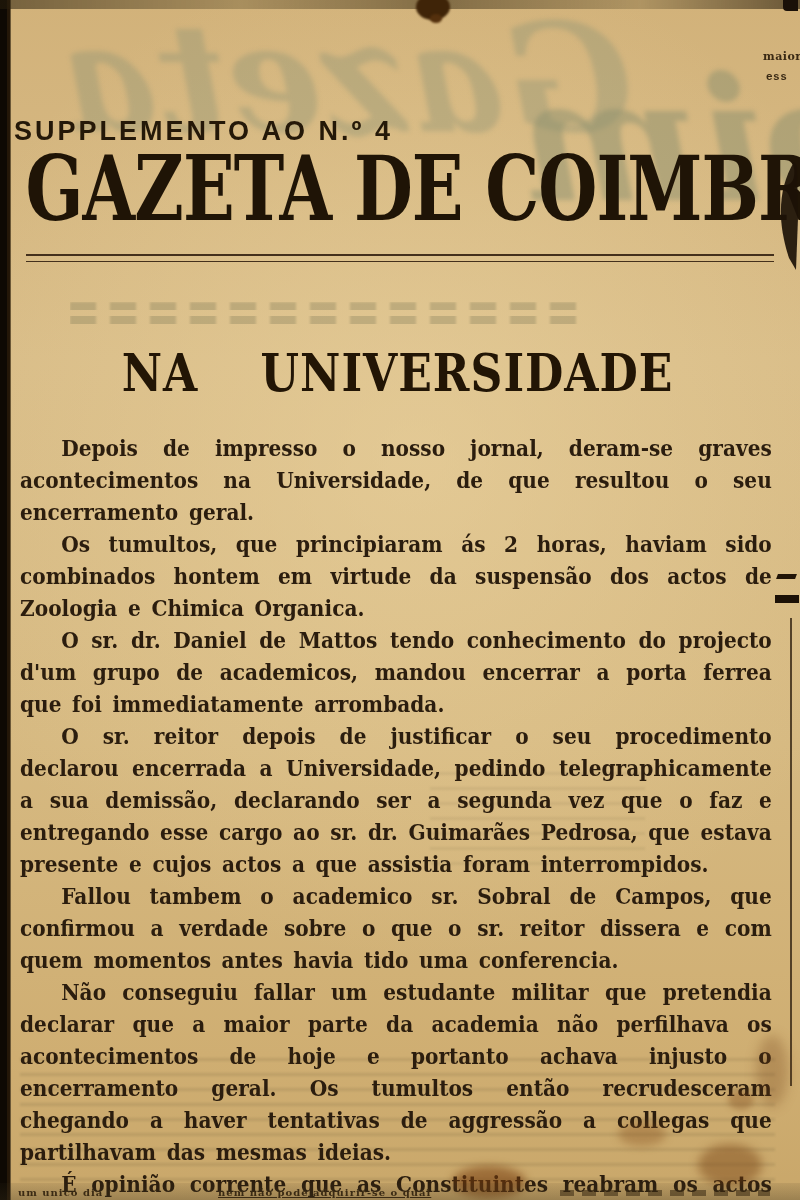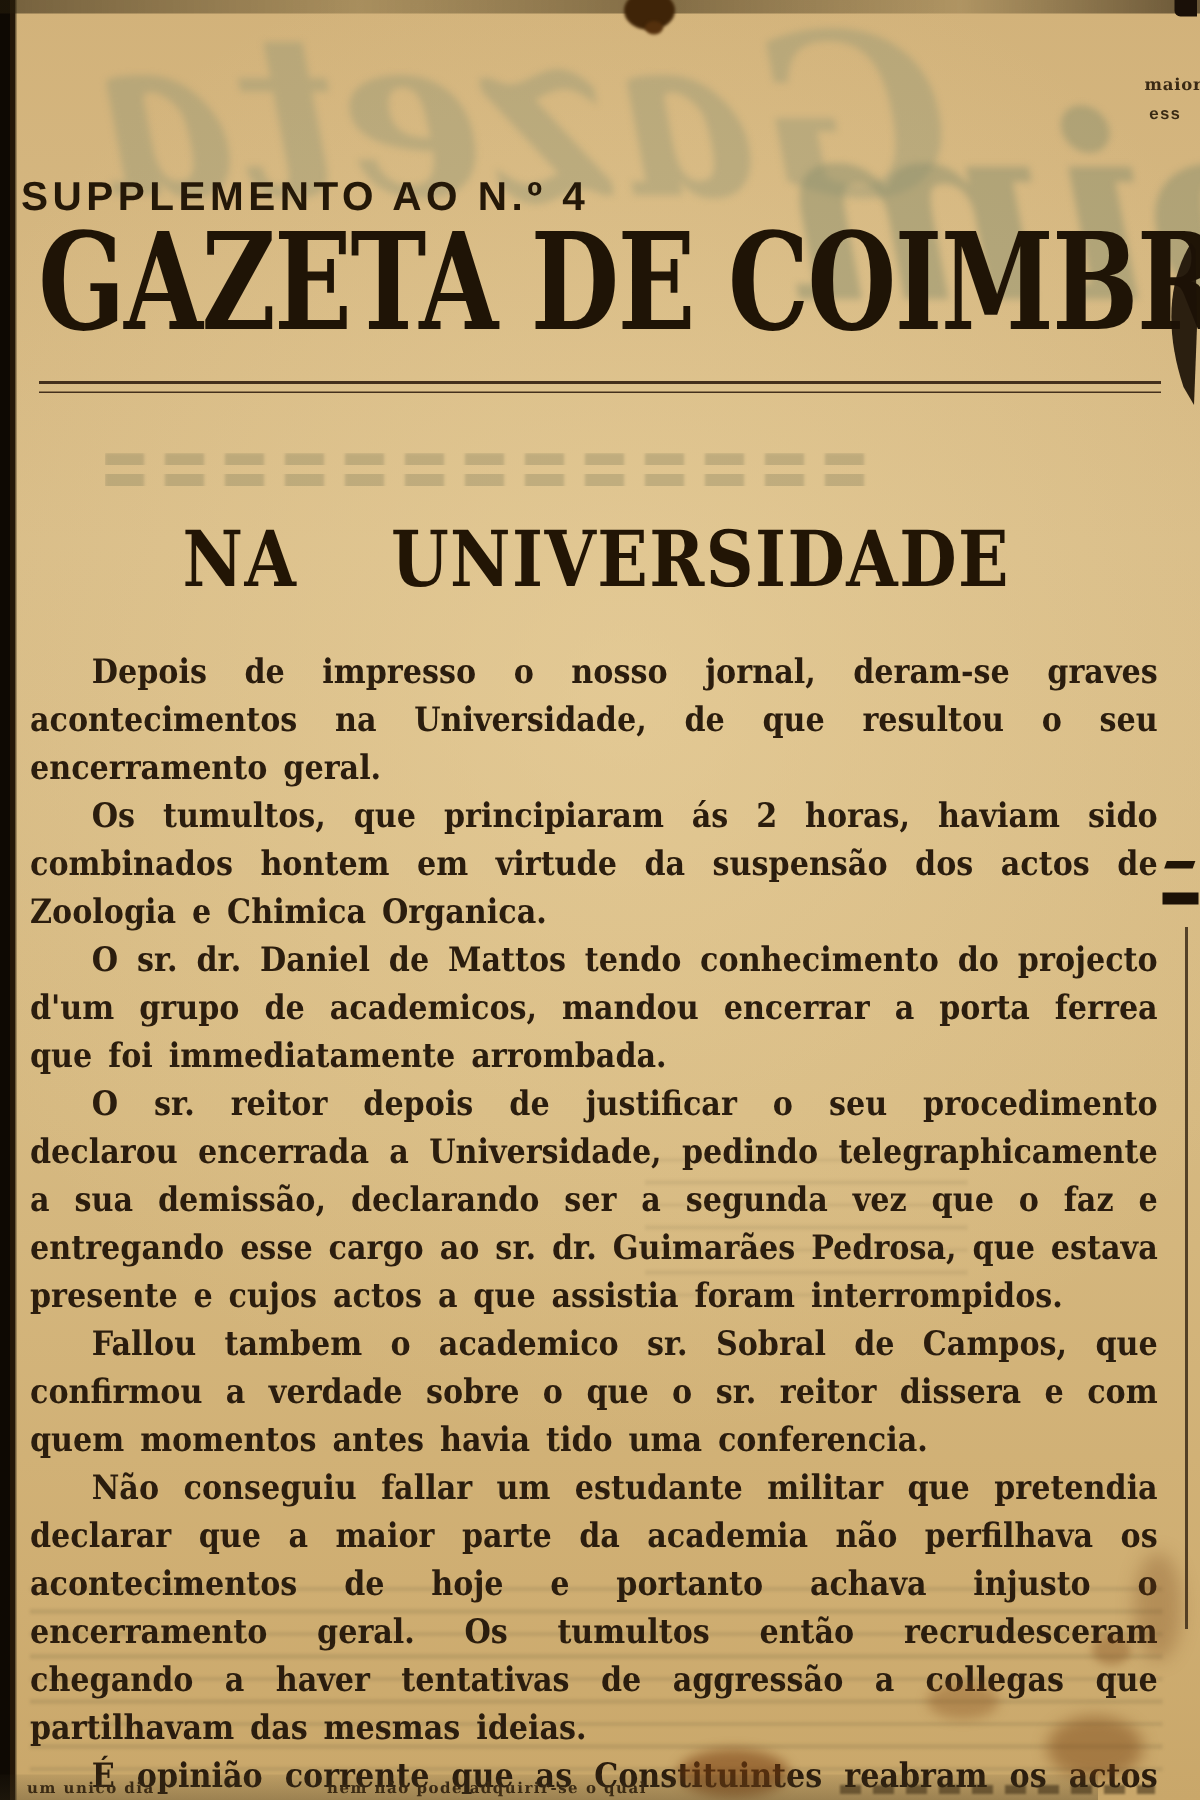--- a/index.html
+++ b/index.html
@@ -60,21 +60,21 @@
     transform:scale(.96,1.12);transform-origin:50% 50%;color:#221505;}
   .article{margin-top:32px;width:840px;transform:scaleX(.895);transform-origin:left top;
     font-weight:700;font-size:22.5px;line-height:32px;text-align:justify;word-spacing:4px;color:#2b1d0e;}
   .article p{margin:0;text-indent:46px;}
   
   .footer{position:absolute;left:20px;top:1032px;width:380px;}
   .footer-rule{width:352px;border-top:2px solid #3a2a16;}
   .imprint{margin-top:3px;padding-left:24px;font-weight:700;font-size:15px;color:#2e2010;}
   .imprint .it{font-style:italic;}
   
-  .bottom-strip{position:absolute;left:0;bottom:0;width:732px;height:17px;
+  .bottom-strip{position:absolute;left:0;bottom:0;width:800px;height:17px;
     background:linear-gradient(180deg,rgba(60,50,28,.10),rgba(60,50,28,.32));}
   .strip-frag{position:absolute;bottom:2px;font:700 10px "DejaVu Serif",serif;color:#3a2a14;
     filter:blur(.5px);letter-spacing:1px;white-space:nowrap;}
   .strip-smear{position:absolute;bottom:4px;left:560px;width:210px;height:6px;filter:blur(.6px);
     background:repeating-linear-gradient(90deg,rgba(55,40,18,.55) 0 14px,rgba(0,0,0,0) 14px 22px);}
 </style>
 </head>
 <body>
 
 <div class="page">
@@ -122,17 +122,17 @@
   <div class="stain stain-top"></div>
   <div class="stain stain-top2"></div>
   <div class="stain stain-b1"></div>
   <div class="stain stain-b2"></div>
   <div class="stain stain-b3"></div>
   <div class="stain stain-b4"></div>
   <div class="stain stain-b5"></div>
 
   <div class="bottom-strip">
     <span class="strip-frag" style="left:18px;">um unico dia</span>
-    <span class="strip-frag" style="left:218px;">nem não pode adquirir-se o qual</span>
+    <span class="strip-frag" style="left:218px;text-decoration:underline;">nem não pode adquirir-se o qual</span>
     <span class="strip-smear"></span>
   </div>
 
 </div>
 
 </body></html>

